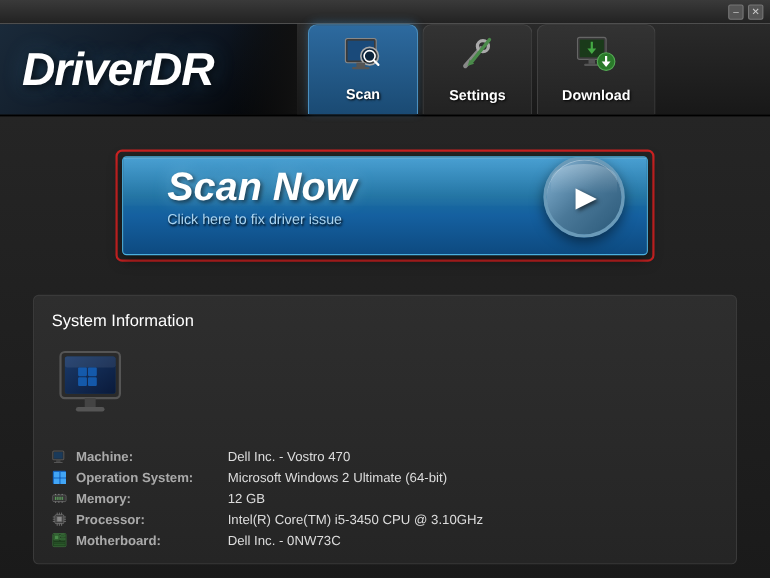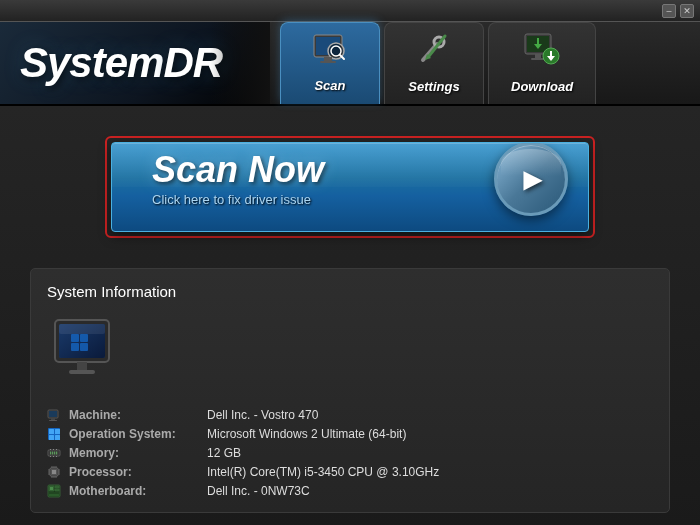--- a/index.html
+++ b/index.html
@@ -102,21 +102,20 @@
       display: flex;
       flex-direction: column;
       align-items: center;
       justify-content: center;
       padding: 8px 22px 10px;
       cursor: pointer;
       border-radius: 8px 8px 0 0;
       min-width: 100px;
       height: 82px;
       position: relative;
-      font-style: italic;
     }
 
     .nav-tab.active {
       background: linear-gradient(to bottom, #2d6a9f, #1a4a73);
       border: 1px solid #4a8fc0;
       border-bottom: none;
       box-shadow: 0 -2px 8px rgba(74,143,192,0.4);
     }
 
     .nav-tab.inactive {
@@ -335,21 +334,21 @@
     <div class="title-btn">–</div>
     <div class="title-btn">✕</div>
   </div>
 </div>
 
 <div class="main-container">
 
   <div class="header">
     <div class="logo-area">
       <div class="logo-text">
-        <span>System</span><span style="color:#fff">DR</span>
+        <span>Driver</span><span style="color:#fff">DR</span>
       </div>
     </div>
 
     <div class="nav-tabs">
 
       <div class="nav-tab active">
         <div class="tab-icon">
           <svg width="40" height="34" viewBox="0 0 40 34">
 
             <rect x="4" y="2" width="28" height="22" rx="2" fill="#3a3a3a" stroke="#888" stroke-width="1"></rect>

